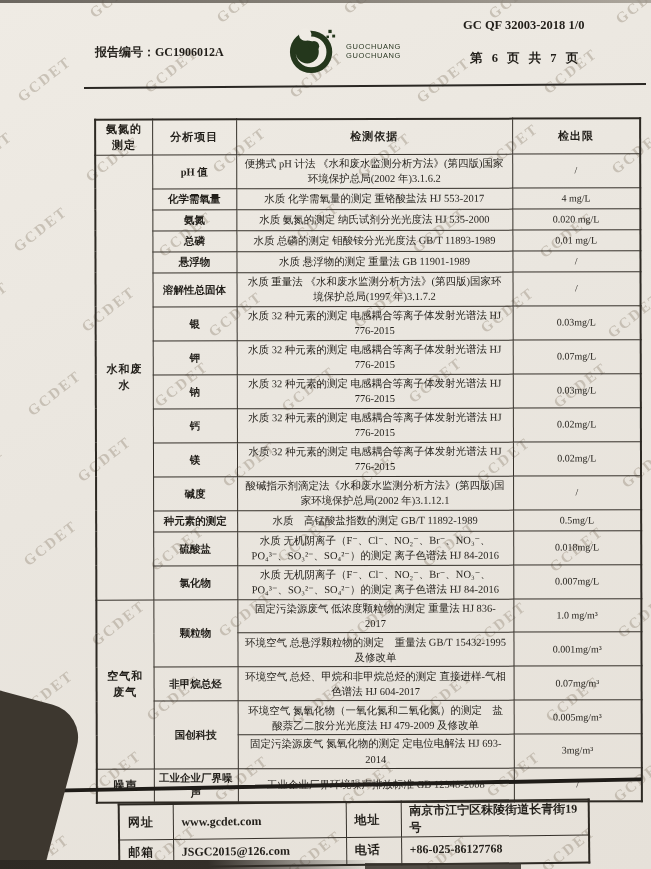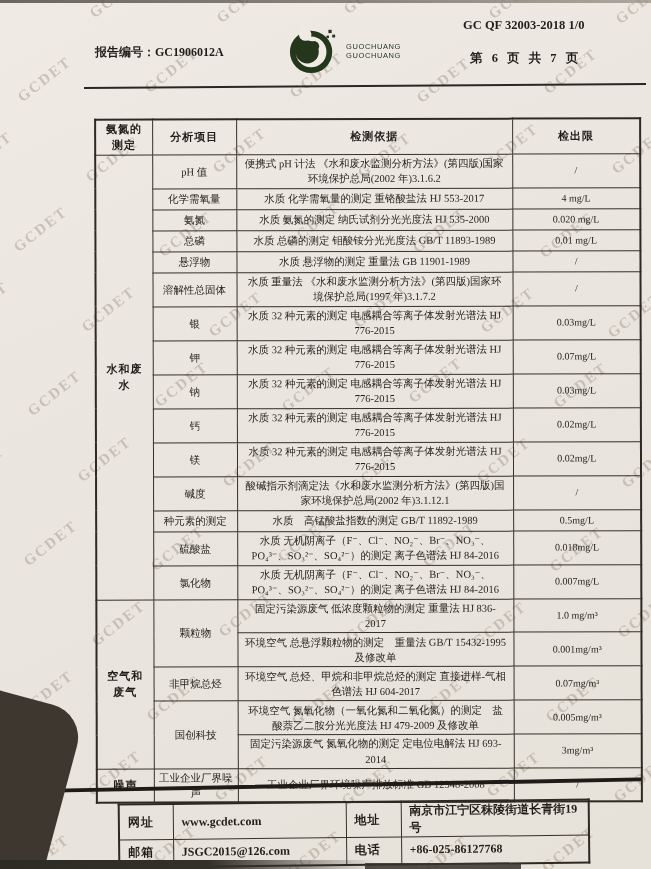--- a/index.html
+++ b/index.html
@@ -46,21 +46,21 @@
   
   #method-table { position:absolute; left:95px; top:118px; border-collapse:collapse;
     table-layout:fixed; width:545px; transform:rotate(-0.15deg); }
   #method-table td, #method-table th {
     border:1px solid #35302a; text-align:center; vertical-align:middle;
     font-size:10.5px; line-height:1.45; padding:1px 4px; background:transparent;
   }
   #method-table { border:2px solid #2d2923; }
   #method-table th { font-size:11px; font-weight:bold; letter-spacing:1px; }
   #method-table td.cat { font-weight:bold; font-size:11px; letter-spacing:1px; }
-  #method-table td.item { font-weight:normal; font-size:10.5px; }
+  #method-table td.item { font-weight:bold; font-size:10.5px; }
   #method-table td.basis { padding:1px 7px; }
   #method-table td.limit { font-size:10px; }
   tr.h0 { height:24px; } tr.h1 { height:21px; } tr.h2 { height:34px; }
   
   #footer-rule { position:absolute; left:52px; top:783px; width:590px; height:4px;
     background:#1f1c18; transform:rotate(-1.1deg); border-radius:2px; }
   #footer-table { position:absolute; left:118px; top:801px; border-collapse:collapse;
     table-layout:fixed; width:470px; transform:rotate(-0.6deg); border:2px solid #2d2923; }
   #footer-table td { border:1px solid #35302a; font-size:12px; font-weight:bold;
     height:27px; vertical-align:middle; padding:0 8px; }

